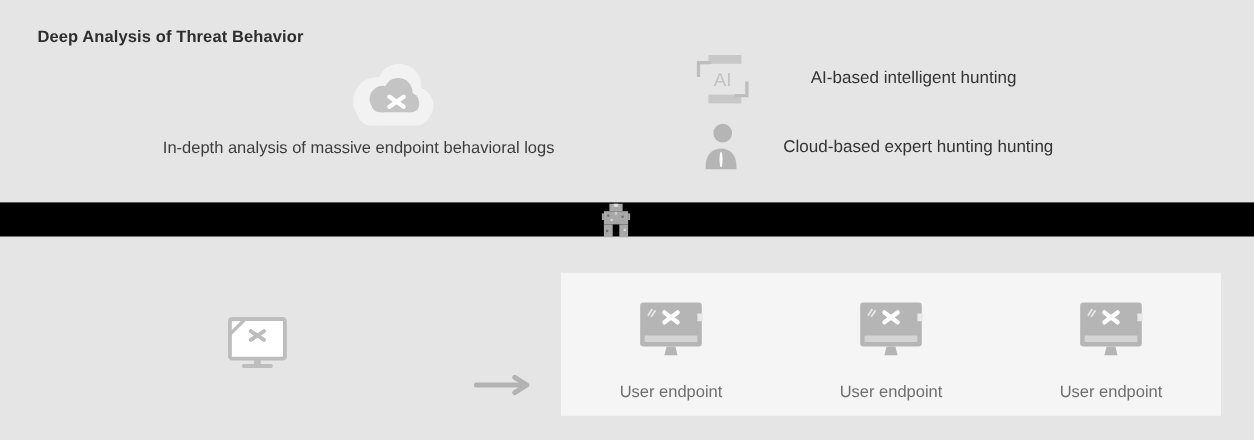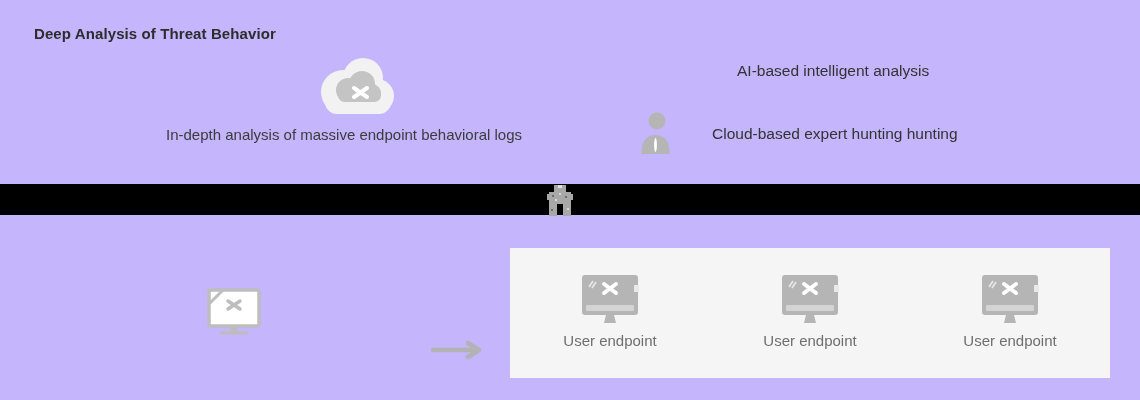--- a/index.html
+++ b/index.html
@@ -1,21 +1,21 @@
 <!DOCTYPE html>
 <html><head>
 <meta charset="utf-8">
 <style>
   html, body { margin: 0; padding: 0; background: #ffffff; }
   body { font-family: "Liberation Sans", sans-serif; }
   .stage {
     position: relative;
     width: 1140px;
     height: 400px;
-    background: #c4b5fd;
+    background: #e5e5e5;
     overflow: hidden;
   }
   .abs { position: absolute; }
 
   .section-title {
     font-size: 15px;
     font-weight: 700;
     color: #2d2d2d;
     letter-spacing: 0.1px;
     white-space: nowrap;
@@ -27,21 +27,21 @@
   }
   .feature-label {
     font-size: 15.5px;
     color: #333333;
     white-space: nowrap;
   }
 
   
   .title-top    { left: 34px;  top: 25px; }
   .cloud-icon   { left: 317px; top: 52px; width: 80px; height: 66px; }
-  .cloud-caption{ left: 148px; top: 126px; margin-left: 18px; }
+  .cloud-caption{ left: 148px; top: 126px; }
   .ai-icon      { left: 632px; top: 49px; width: 50px; height: 46px; }
   .ai-label     { left: 737px; top: 62px; }
   .person-icon  { left: 640px; top: 112px; width: 31px; height: 42px; }
   .person-label { left: 712px; top: 125px; }
 
   
   .divider-bar {
     left: 0; top: 184px;
     width: 1140px; height: 31px;
     background: #000000;
@@ -61,20 +61,21 @@
     display: flex;
     align-items: stretch;
   }
   .endpoint-item {
     width: 200px;
     display: flex;
     flex-direction: column;
     align-items: center;
     padding-top: 26px;
     box-sizing: border-box;
+    gap: 16px;
   }
   .endpoint-item .monitor-filled { width: 58px; height: 50px; }
   .endpoint-label {
     margin-top: 8px;
     font-size: 15px;
     color: #6f6f6f;
     white-space: nowrap;
   }
 </style>
 </head>
@@ -97,21 +98,30 @@
         <circle cx="45" cy="32" r="13"></circle>
         <circle cx="55" cy="41" r="9"></circle>
         <rect x="21" y="37" width="43" height="13" rx="6.5"></rect>
       </g>
       <path d="M37,36 L50,45 M50,36 L37,45" stroke="#ffffff" stroke-width="4" stroke-linecap="round" fill="none"></path>
     </svg>
   </div>
 
   <div class="abs caption cloud-caption">In-depth analysis of massive endpoint behavioral logs</div>
 
-  <div class="abs feature-label ai-label">AI-based intelligent analysis</div>
+  <div class="abs ai-icon">
+    <svg width="50" height="46" viewBox="0 0 50 46">
+      <rect x="12" y="1" width="30" height="8" fill="#c8c8c8"></rect>
+      <rect x="12" y="37" width="30" height="8" fill="#c8c8c8"></rect>
+      <path d="M3,21 V8 H14" stroke="#bdbdbd" stroke-width="3" fill="none"></path>
+      <path d="M47,25 V38 H36" stroke="#bdbdbd" stroke-width="3" fill="none"></path>
+      <text x="25" y="29" font-size="17" fill="#c2c2c2" text-anchor="middle" font-family="Liberation Sans, sans-serif">AI</text>
+    </svg>
+  </div>
+  <div class="abs feature-label ai-label">AI-based intelligent hunting</div>
 
   <div class="abs person-icon">
     <svg width="31" height="42" viewBox="0 0 31 42">
       <circle cx="17" cy="9" r="8.5" fill="#b5b5b5"></circle>
       <path d="M1.5,42 v-3 c0,-10.5 6.2,-16 14,-16 s14,5.5 14,16 v3 z" fill="#b5b5b5"></path>
       <ellipse cx="15.5" cy="33" rx="1.4" ry="7" fill="#ffffff"></ellipse>
     </svg>
   </div>
   <div class="abs feature-label person-label">Cloud-based expert hunting hunting</div>
 

